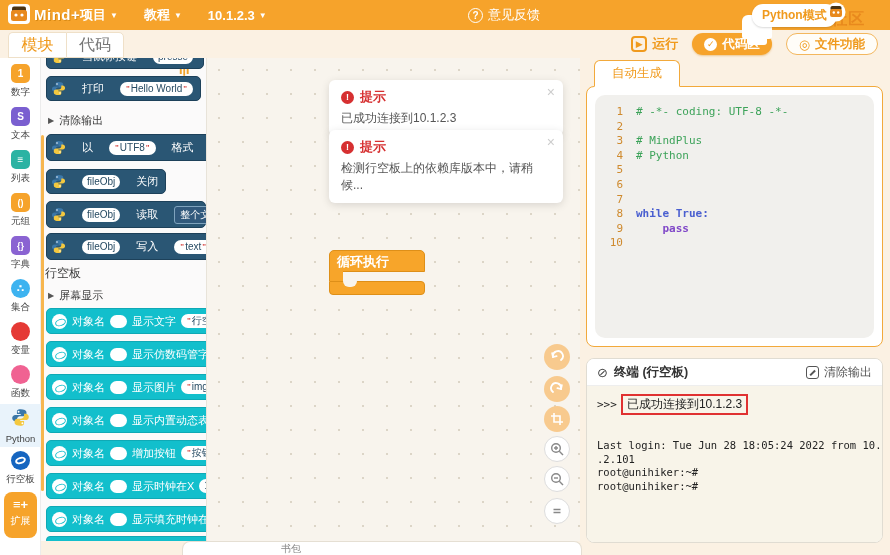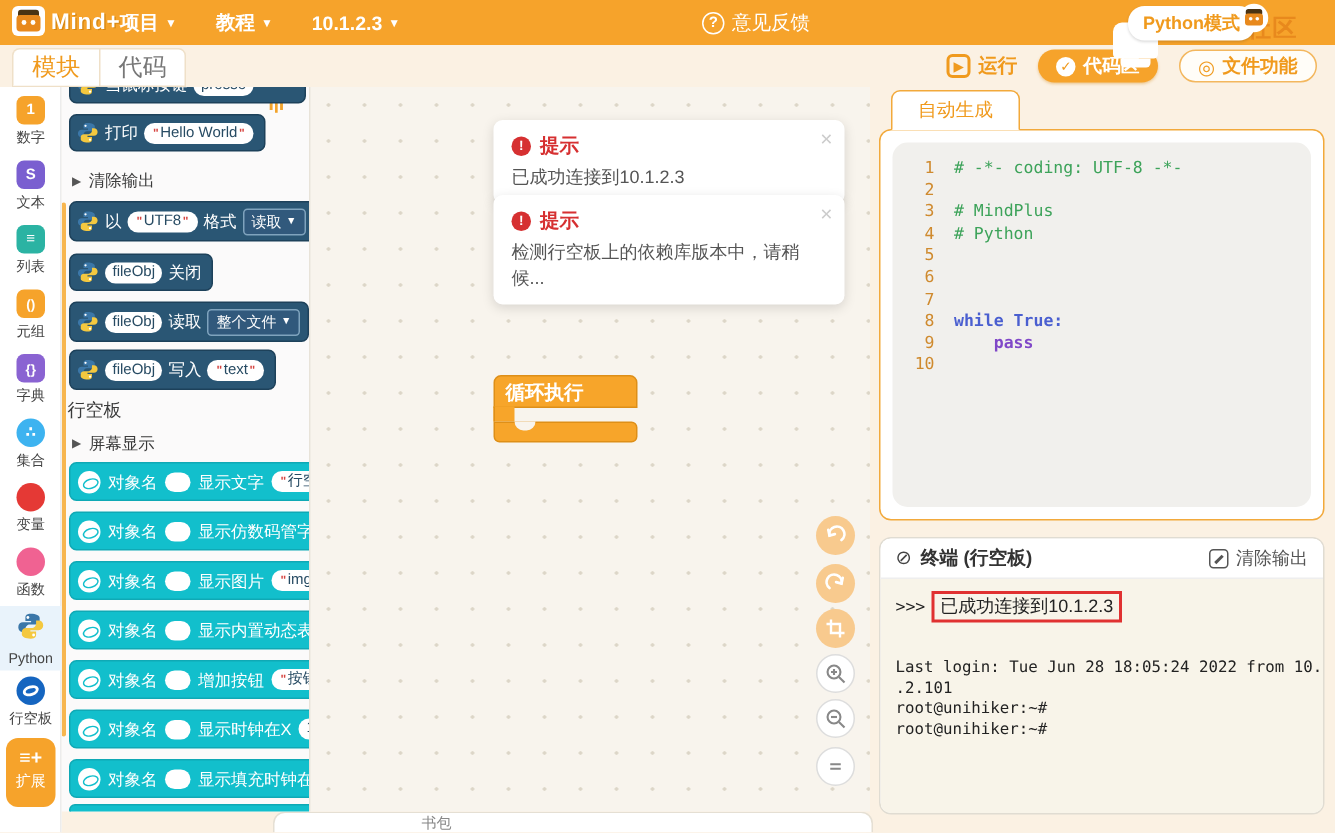--- a/index.html
+++ b/index.html
@@ -46,21 +46,21 @@
   .cat .ic.round{border-radius:50%;}
   .cat .lbl{font-size:10px;color:#444;margin-top:2px;transform:scale(.95);}
   .ring{width:11px;height:7px;border:2px solid #fff;border-radius:50%;transform:rotate(-18deg);}
   .extbtn{position:absolute;left:4px;top:434px;width:33px;height:46px;background:#f6a32b;border-radius:8px;color:#fff;text-align:center;cursor:pointer;padding-top:7px;}
   .extbtn .glyph{font-size:13px;font-weight:bold;line-height:12px;}
   .extbtn .lbl{font-size:10px;margin-top:3px;}
 
   
   .palette{position:absolute;left:41px;top:58px;width:166px;bottom:14px;background:#fbfafa;overflow:hidden;border-right:1px solid #e8e3d9;z-index:2;}
   .pscroll{position:absolute;left:0;top:77px;width:3px;height:356px;background:#f7b64f;border-radius:2px;}
-  .blk{position:absolute;height:25px;background:#2a5674;border:1px solid #1d415a;border-radius:5px;color:#fff;font-size:11px;display:flex;align-items:center;gap:4px;padding:0 7px 0 4px;white-space:nowrap;cursor:grab;}
+  .blk{position:absolute;height:25px;background:#2a5674;border:1px solid #1d415a;border-radius:5px;color:#fff;font-size:11px;display:flex;align-items:center;gap:16px;padding:0 7px 0 4px;white-space:nowrap;cursor:grab;}
   .oval{background:#fff;color:#274b63;border-radius:9px;padding:1px 5px;font-size:10px;display:inline-flex;align-items:center;line-height:12px;}
   .oval.empty{width:17px;height:13px;padding:0;}
   .q{color:#d64541;font-size:8px;margin:0 1px;font-weight:bold;}
   .dd{border:1px solid #7fa3bd;border-radius:3px;padding:1px 5px;font-size:10px;display:inline-flex;align-items:center;gap:3px;background:#31597c;}
   .dd .caret{font-size:7px;}
   .section{position:absolute;font-size:11px;color:#3a3a3a;display:flex;align-items:center;gap:5px;}
   .tri{font-size:8px;color:#555;}
   .fork{position:absolute;left:138px;top:5px;color:#f2a32b;font-size:14px;font-weight:bold;transform:rotate(180deg);}
   .tblk{position:absolute;height:26px;background:#12bfcc;border:1px solid #0fa9b5;border-radius:5px;color:#fff;font-size:11px;display:flex;align-items:center;gap:5px;padding:0 7px 0 5px;white-space:nowrap;width:235px;cursor:grab;}
   .ticon{width:15px;height:15px;background:#fff;border-radius:50%;flex:none;position:relative;}

